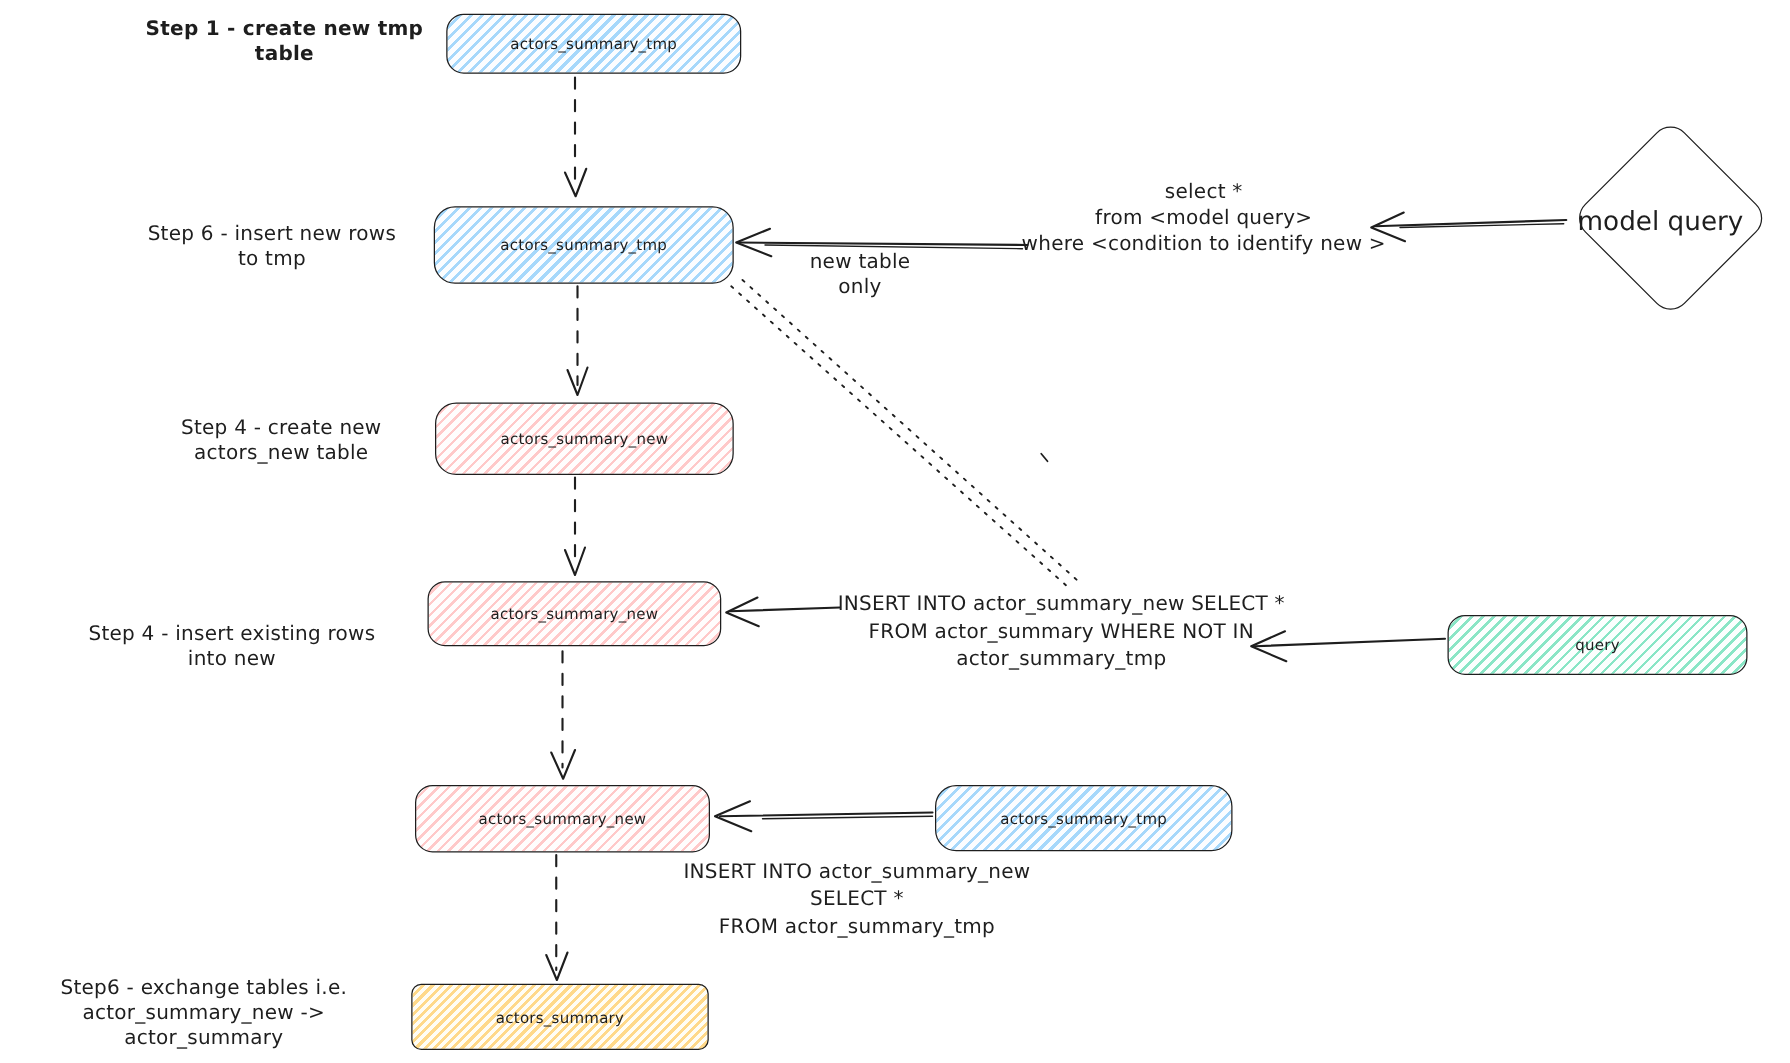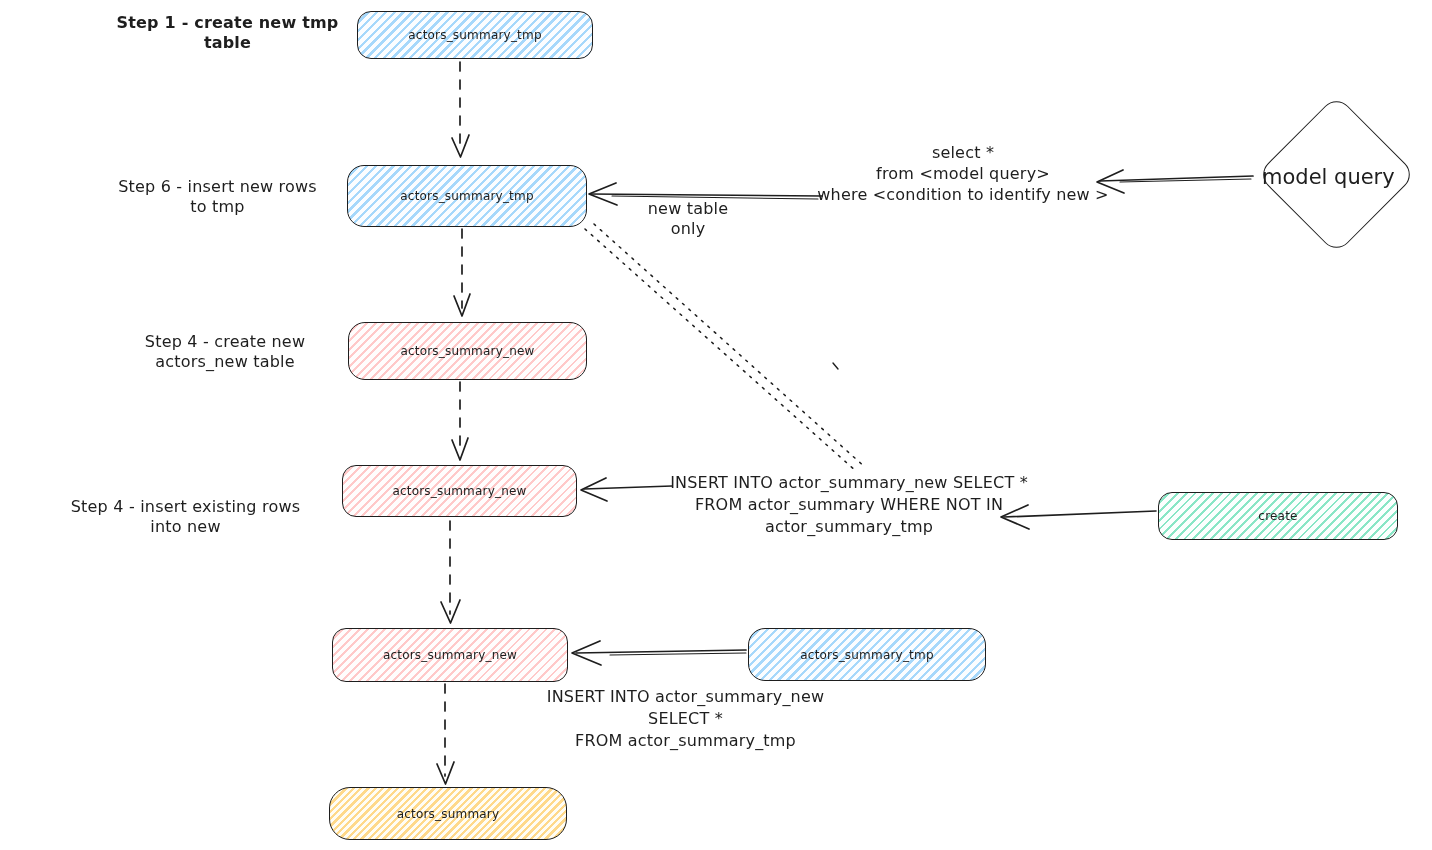--- a/index.html
+++ b/index.html
@@ -51,21 +51,21 @@
     position: absolute;
     left: 1262px; top: 165px;
     width: 150px;
     font-size: 21px;
   }
   #node1 { left: 357px; top: 11px;  width: 236px; height: 48px; border-radius: 14px; }
   #node2 { left: 347px; top: 165px; width: 240px; height: 62px; border-radius: 17px; }
   #node3 { left: 348px; top: 322px; width: 239px; height: 58px; border-radius: 17px; }
   #node4 { left: 342px; top: 465px; width: 235px; height: 52px; border-radius: 14px; }
   #node5 { left: 332px; top: 628px; width: 236px; height: 54px; border-radius: 14px; }
-  #node6 { left: 329px; top: 787px; width: 238px; height: 53px; border-radius: 21px; text-align: right; }
+  #node6 { left: 329px; top: 787px; width: 238px; height: 53px; border-radius: 8px; text-align: right; }
   #tmp5  { left: 748px; top: 628px; width: 238px; height: 53px; border-radius: 17px; }
   #actors{ left: 1158px; top: 492px; width: 240px; height: 48px; border-radius: 14px; }
   #lab1 { left: 95px;  top: 13px;  width: 265px; font-weight: bold; }
   #lab2 { left: 75px;  top: 177px; width: 285px; }
   #lab3 { left: 85px;  top: 332px; width: 280px; }
   #lab4 { left: 38px;  top: 477px; width: 295px; margin-top: 20px; }
   #lab5 { left: 25px;  top: 642px; width: 300px; }
   #lab6 { left: 2px;   top: 780px; width: 322px; }
   #selq { left: 815px; top: 142px; width: 296px; }
   #newrows { left: 628px; top: 199px; width: 120px; }
@@ -142,20 +142,22 @@
     </g>
   </svg>
 
   <div class="label" id="lab1">Step 1 - create new tmp table</div>
   <div class="label" id="lab2">Step 6 - insert new rows
 to tmp</div>
   <div class="label" id="lab3">Step 4 - create new
 actors_new table</div>
   <div class="label" id="lab4">Step 4 - insert existing rows
 into new</div>
+  <div class="label" id="lab6">Step6 - exchange tables i.e.
+actor_summary_new -&gt; actor_summary</div>
 
   <div class="node fill-blue" id="node1">
     <span>actors_summary_tmp</span>
   </div>
   <div class="node fill-blue" id="node2">
     <span>actors_summary_tmp</span>
   </div>
   <div class="node fill-pink" id="node3">
     <span>actors_summary_new</span>
   </div>
@@ -166,21 +168,21 @@
     <span>actors_summary_new</span>
   </div>
   <div class="node fill-yellow" id="node6">
     <span>actors_summary</span>
   </div>
 
   <div class="node fill-blue" id="tmp5">
     <span>actors_summary_tmp</span>
   </div>
   <div class="node fill-green" id="actors">
-    <span>create</span>
+    <span>query</span>
   </div>
   <div class="diamond"></div>
   <div class="diamond-label">model query</div>
 
   <div class="label query" id="selq">select *
 from &lt;model query&gt;
 where &lt;condition to identify new &gt;</div>
   <div class="label" id="newrows">new table only</div>
   <div class="label sql" id="instmp">INSERT INTO actor_summary_new
 SELECT *

